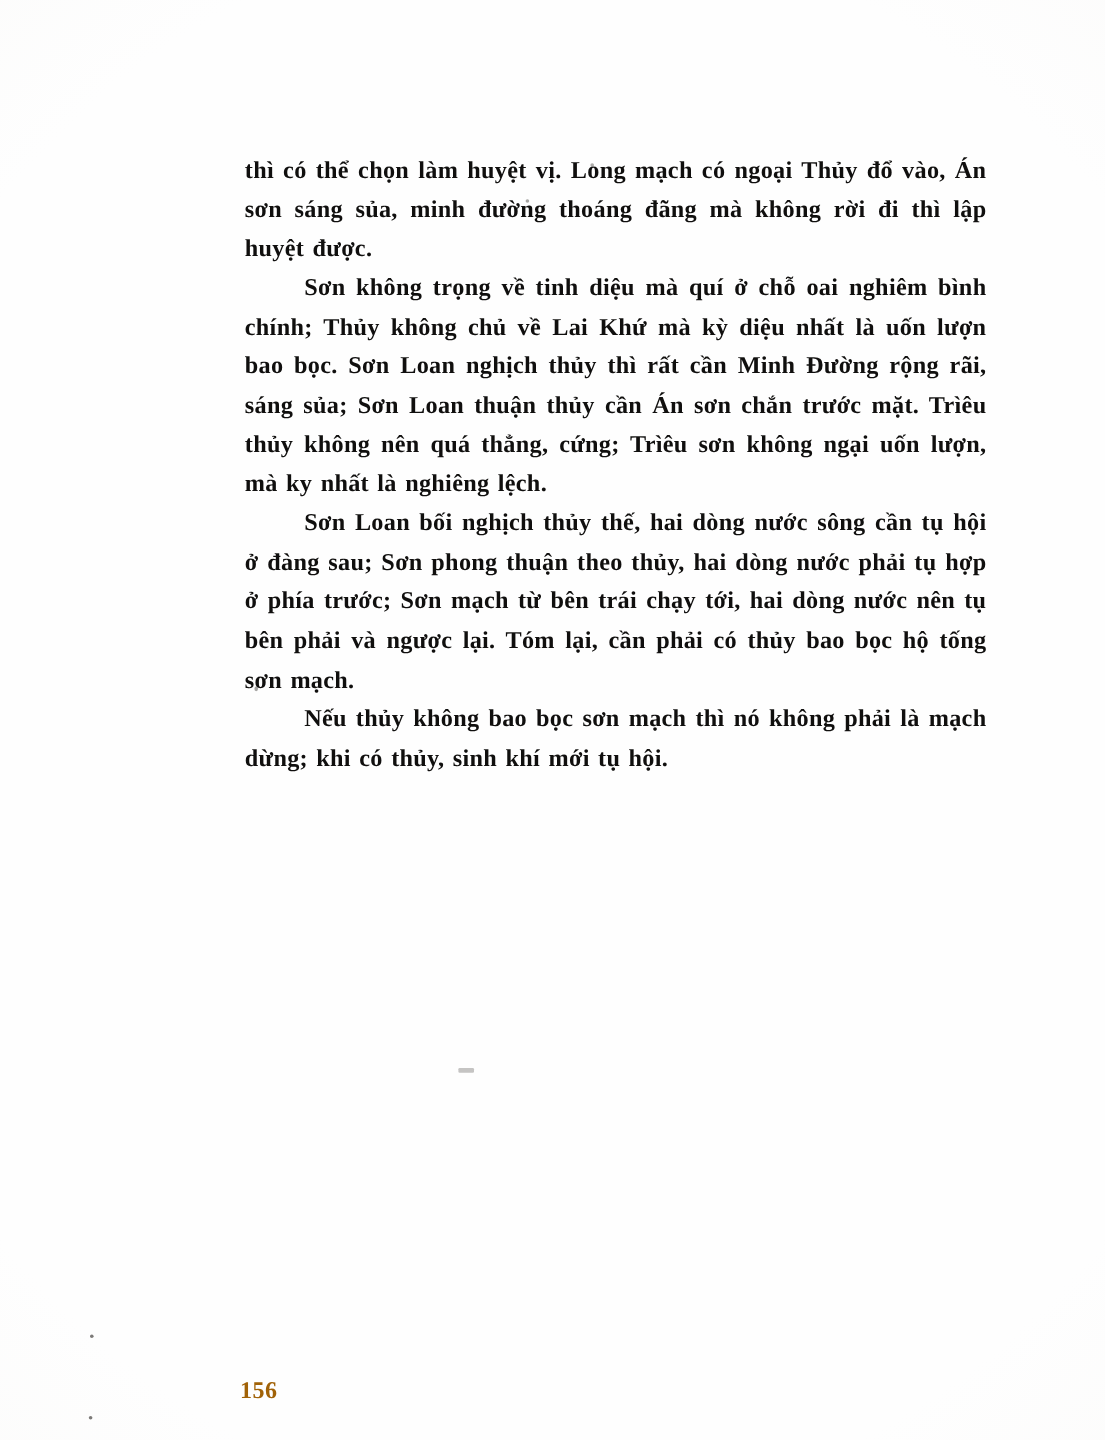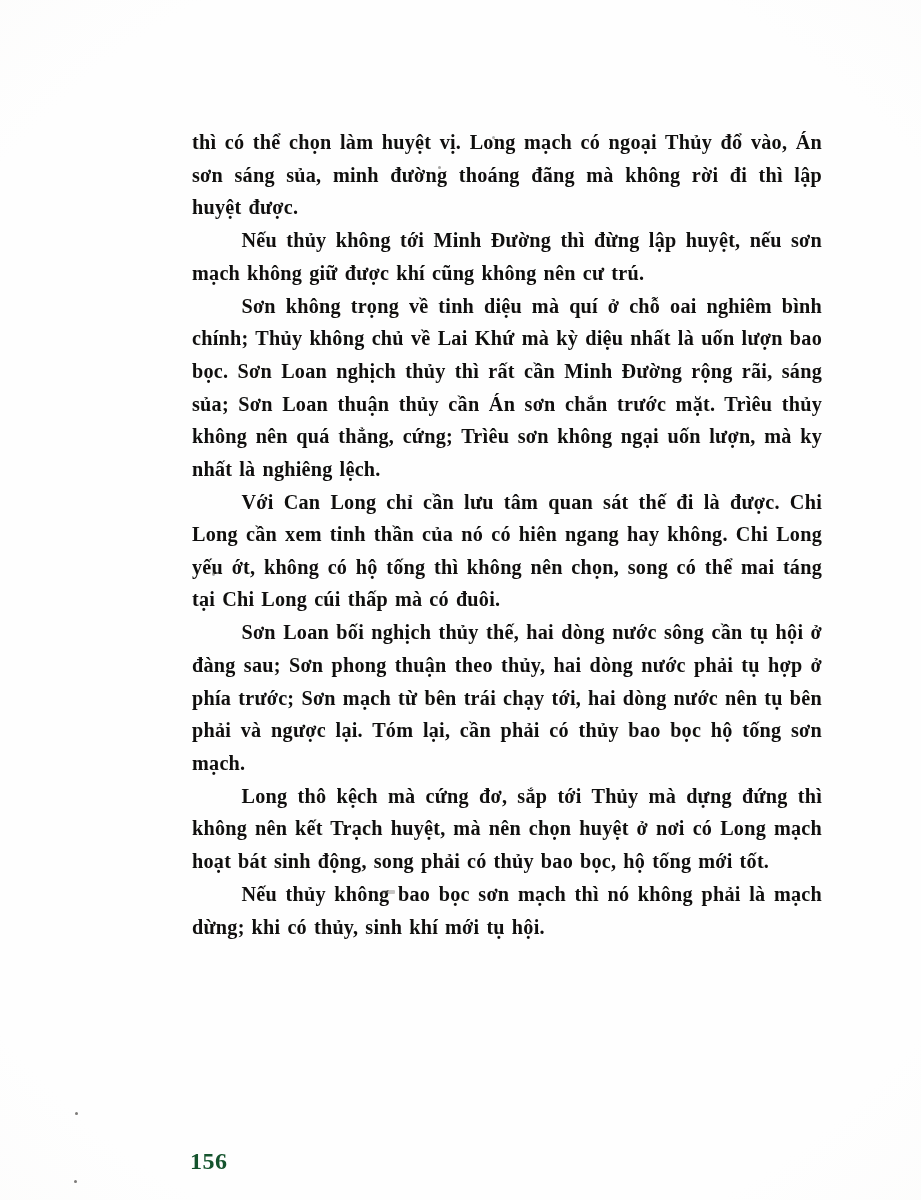--- a/index.html
+++ b/index.html
@@ -29,21 +29,21 @@
   }
 
   .text-block {
     position: absolute;
     left: 188px;
     top: 126px;
     width: 634px;
   }
 
   p.para {
-    margin: 0 0 0.02em 4px;
+    margin: 0 0 0.02em 16px;
     text-indent: 2.45em;
     text-align: justify;
     text-align-last: left;
     font-size: 20.2px;
     line-height: 32.6px;
     color: #100f0e;
     letter-spacing: 0.012em;
     word-spacing: 0.085em;
     font-weight: 600;
     -webkit-font-smoothing: none;
@@ -53,25 +53,25 @@
     margin-bottom: 0;
   }
 
   
   p.para.cont {
     text-indent: 0;
   }
 
   .page-number {
     position: absolute;
-    left: 190px;
+    left: 200px;
     top: 1148px;
-    font-size: 24px;
+    font-size: 20px;
     font-weight: 600;
-    color: #14532d;
+    color: #a16207;
     letter-spacing: 0.02em;
   }
 
   
   .speck {
     position: absolute;
     background: #5b5956;
     border-radius: 50%;
     opacity: 0.8;
   }
@@ -84,25 +84,22 @@
 </style>
 </head>
 <body>
 
 <div class="page">
 
   <div class="scan-tint"></div>
 
   <div class="text-block">
     <p class="para cont">thì có thể chọn làm huyệt vị. Long mạch có ngoại Thủy đổ vào, Án sơn sáng sủa, minh đường thoáng đãng mà không rời đi thì lập huyệt được.</p>
-    <p class="para">Nếu thủy không tới Minh Đường thì đừng lập huyệt, nếu sơn mạch không giữ được khí cũng không nên cư trú.</p>
     <p class="para">Sơn không trọng về tinh diệu mà quí ở chỗ oai nghiêm bình chính; Thủy không chủ về Lai Khứ mà kỳ diệu nhất là uốn lượn bao bọc. Sơn Loan nghịch thủy thì rất cần Minh Đường rộng rãi, sáng sủa; Sơn Loan thuận thủy cần Án sơn chắn trước mặt. Trìêu thủy không nên quá thẳng, cứng; Trìêu sơn không ngại uốn lượn, mà ky nhất là nghiêng lệch.</p>
-    <p class="para">Với Can Long chỉ cần lưu tâm quan sát thế đi là được. Chi Long cần xem tinh thần của nó có hiên ngang hay không. Chi Long yếu ớt, không có hộ tống thì không nên chọn, song có thể mai táng tại Chi Long cúi thấp mà có đuôi.</p>
     <p class="para">Sơn Loan bối nghịch thủy thế, hai dòng nước sông cần tụ hội ở đàng sau; Sơn phong thuận theo thủy, hai dòng nước phải tụ hợp ở phía trước; Sơn mạch từ bên trái chạy tới, hai dòng nước nên tụ bên phải và ngược lại. Tóm lại, cần phải có thủy bao bọc hộ tống sơn mạch.</p>
-    <p class="para">Long thô kệch mà cứng đơ, sắp tới Thủy mà dựng đứng thì không nên kết Trạch huyệt, mà nên chọn huyệt ở nơi có Long mạch hoạt bát sinh động, song phải có thủy bao bọc, hộ tống mới tốt.</p>
     <p class="para">Nếu thủy không bao bọc sơn mạch thì nó không phải là mạch dừng; khi có thủy, sinh khí mới tụ hội.</p>
   </div>
 
   <div class="page-number">156</div>
 
   <span class="speck s1"></span>
   <span class="speck s2"></span>
   <span class="speck s3"></span>
   <span class="speck s4"></span>
   <span class="speck s5"></span>

